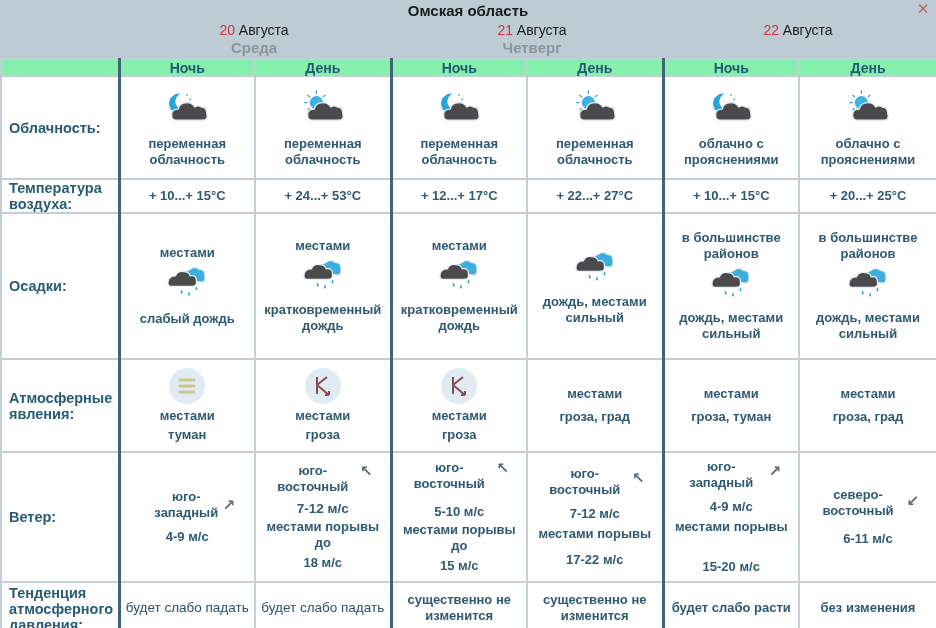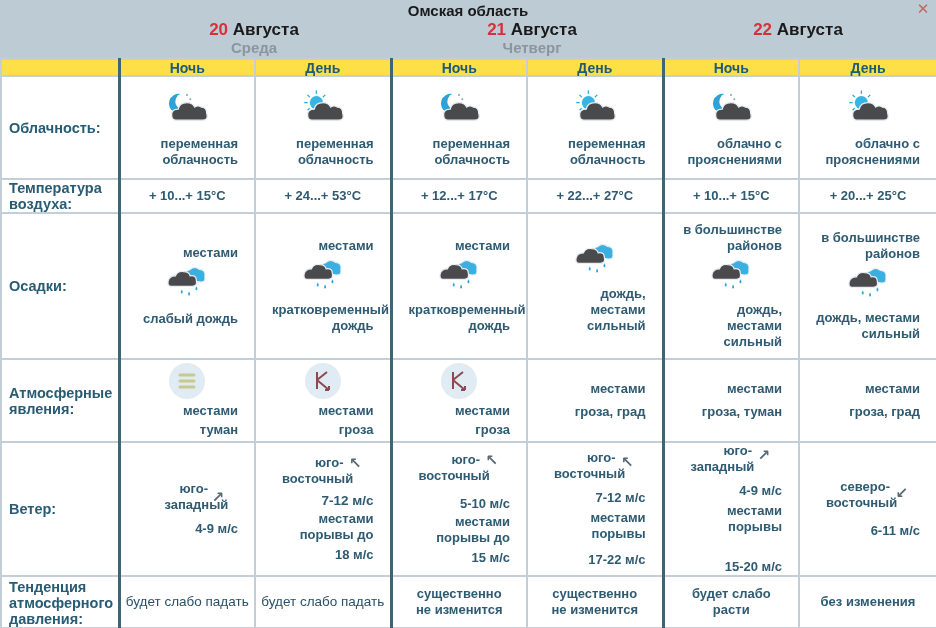--- a/index.html
+++ b/index.html
@@ -3,32 +3,32 @@
 <meta charset="utf-8">
 <style>
   * { box-sizing: border-box; margin: 0; padding: 0; }
   html, body { width: 936px; height: 628px; overflow: hidden; background: #ffffff; }
   body { font-family: "Liberation Sans", "DejaVu Sans", sans-serif; position: relative; }
 
   .header { position: absolute; left: 0; top: 0; width: 936px; height: 58px; background: #bdcbd5; }
   .region-title { position: absolute; top: 2px; left: 0; width: 936px; text-align: center; font-size: 15px; font-weight: bold; color: #1a1a1a; }
   .close-btn { position: absolute; top: 2px; right: 6px; width: 14px; height: 14px; color: #c0675a; font-size: 15px; line-height: 14px; text-align: center; cursor: pointer; }
   .day-head { position: absolute; top: 21px; width: 272px; text-align: center; }
-  .day-date { font-size: 17px; font-weight: bold; color: #1a1a1a; line-height: 18px; }
+  .day-date { font-size: 14px; font-weight: normal; color: #1a1a1a; line-height: 18px; }
   .day-date .num { color: #d6303b; }
   .day-name { font-size: 15px; font-weight: bold; color: #8a969e; line-height: 17px; }
 
   table.grid { position: absolute; left: 0; top: 58px; border-collapse: collapse; table-layout: fixed; width: 936px; }
-  table.grid td { border: 2px solid #c3ced6; text-align: center; vertical-align: middle; color: #2e5a72; font-size: 13px; font-weight: bold; line-height: 16px; padding: 0 16px; }
-  table.grid tr.period-row td { background: #fde047; height: 17px; font-size: 14px; color: #215a75; line-height: 14px; padding: 0; }
+  table.grid td { border: 2px solid #c3ced6; text-align: center; vertical-align: middle; color: #2e5a72; font-size: 13px; font-weight: bold; line-height: 16px; padding: 0 5px; }
+  table.grid tr.period-row td { background: #86efac; height: 17px; font-size: 14px; color: #215a75; line-height: 14px; padding: 0; }
   table.grid td.label { text-align: left; font-size: 14.5px; color: #285c74; padding-left: 7px; line-height: 16px; }
   td.sep-left { border-left: 3px solid #3d6576 !important; }
 
   .icon-wrap { display: block; margin: 0 auto; }
-  .cell-text { display: block; text-align: right; }
+  .cell-text { display: block; }
   .wind-arrow { position: absolute; font-size: 15px; color: #5a6a75; }
   .phen-icon { display: block; width: 36px; height: 36px; border-radius: 50%; background: #e1ebf3; margin: 0 auto 4px auto; position: relative; }
 </style>
 </head>
 <body>
 
 <div class="header">
   <div class="region-title">Омская область</div>
   <div class="close-btn">✕</div>
 
@@ -220,21 +220,21 @@
       <svg class="icon-wrap" width="42" height="38" viewBox="0 0 40 36">
             <path d="M18 18 Q16 10 23 8 Q27 4 32 8 Q38 8 37 15 Q38 20 33 20 Z" fill="#3bb0e0" stroke="#e8eef2" stroke-width="1"></path>
             <path d="M5 24 Q1 24 2 19 Q3 14 9 14 Q11 9 17 10 Q22 10 23 14 Q29 13 29 19 Q30 24 25 24 Z" fill="#4a4a4d" stroke="#e8eef2" stroke-width="1.2"></path>
             <path d="M15 27 q-2 3 0 4 q2 -1 0 -4z M22 29 q-2 3 0 4 q2 -1 0 -4z M29 24 q-2 3 0 4 q2 -1 0 -4z" fill="#3aa6d8"></path>
           </svg>
       <div style="height:10px"></div>
       <span class="cell-text">дождь, местами сильный</span>
     </td>
   </tr>
 
-  <tr style="height:83px">
+  <tr style="height:93px">
     <td class="label">Атмосферные явления:</td>
     <td class="sep-left">
       <span class="phen-icon">
         <svg width="36" height="36" viewBox="0 0 36 36">
               <g stroke="#c8c98a" stroke-width="3" stroke-linecap="round">
                 <line x1="11" y1="12" x2="25" y2="12"></line>
                 <line x1="11" y1="18" x2="25" y2="18"></line>
                 <line x1="11" y1="24" x2="25" y2="24"></line>
               </g>
             </svg>

